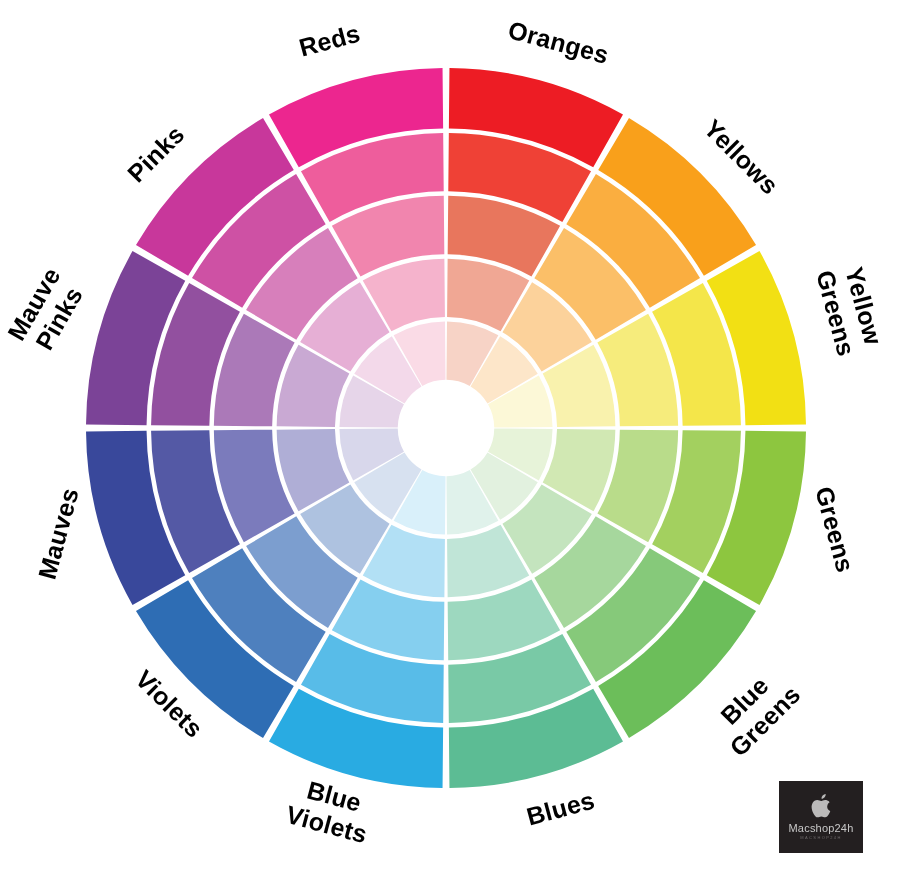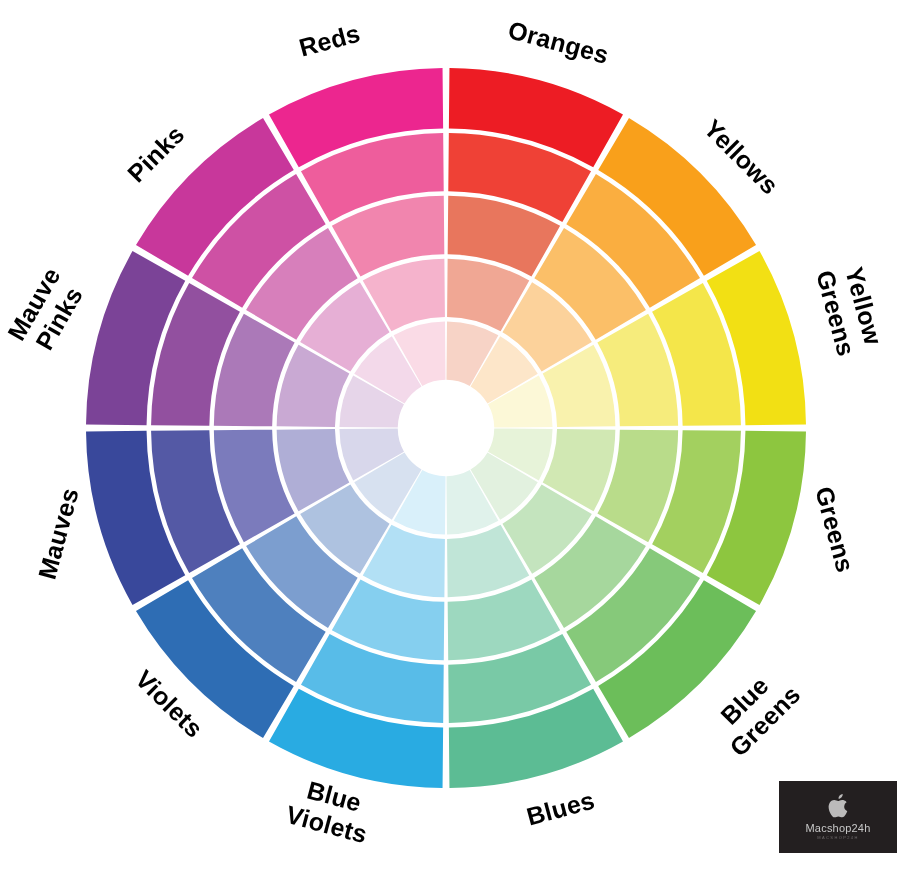--- a/index.html
+++ b/index.html
@@ -28,21 +28,21 @@
   }
   .sector-label {
     font-family: "Liberation Sans", sans-serif;
     font-weight: bold;
     font-size: 25px;
     fill: #000000;
     letter-spacing: 0.2px;
   }
   .watermark {
     position: absolute;
-    width: 118px;
+    width: 84px;
     height: 72px;
     background: #231f20;
     left: 779px;
     top: 781px;
     overflow: hidden;
   }
   .wm-inner {
     position: absolute;
     left: 0; top: 0; right: 0; bottom: 0;
     display: flex;

